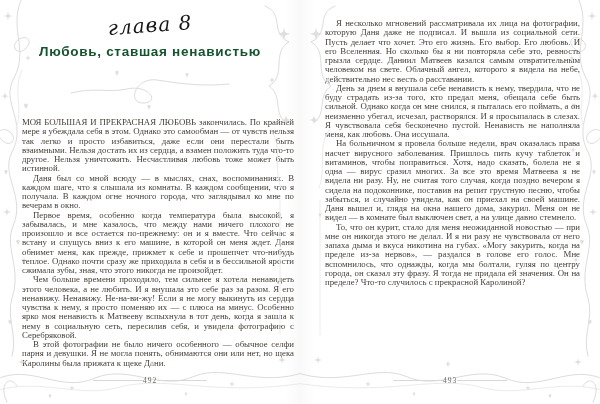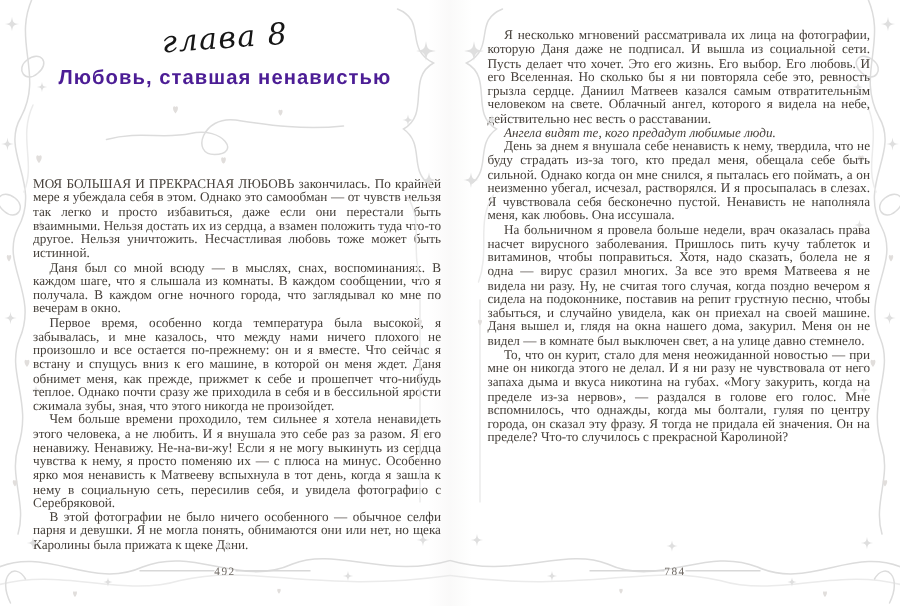--- a/index.html
+++ b/index.html
@@ -29,21 +29,21 @@
 
   .chapter-script{
     margin-top:13px;text-align:center;
     font-family:"DejaVu Serif",serif;font-style:italic;
     font-size:20px;color:#161616;transform:rotate(-4deg);
     letter-spacing:1px;
   }
   .chapter-title{
     margin:7px 0 0 0;text-align:center;
     font-family:"Liberation Sans","DejaVu Sans",sans-serif;
-    font-size:13.5px;font-weight:700;letter-spacing:0.7px;color:#4c1d95;
+    font-size:13.5px;font-weight:700;letter-spacing:0.7px;color:#14532d;
   }
   .title-flourish{display:block;margin:4px auto 0 auto;}
 
   .body-text{
     text-align:justify;color:#46403a;
     font-size:8.8px;line-height:9.25px;
   }
   .page-left .body-text{margin:9px 6px 0 22px;}
   .page-right .body-text{margin:19px 20px 0 25px;}
   .body-text p{margin:0;text-indent:11px;}
@@ -171,25 +171,24 @@
       <use class="sparkle" href="#sym-sparkle" transform="translate(72,42) scale(0.45)"></use>
       <use class="sparkle" href="#sym-sparkle" transform="translate(152,18) scale(0.55)"></use>
       <use class="sparkle" href="#sym-sparkle" transform="translate(232,38) scale(0.5)"></use>
       <use class="sparkle" href="#sym-sparkle" transform="translate(282,14) scale(0.6)"></use>
       <use class="heart" href="#sym-heart" transform="translate(50,50) scale(0.8)"></use>
       <use class="heart" href="#sym-heart" transform="translate(186,48) scale(0.7)"></use>
     </svg>
 
     <div class="body-text">
       <p>Я несколько мгновений рассматривала их лица на фотографии, которую Даня даже не подписал. И вышла из социальной сети. Пусть делает что хочет. Это его жизнь. Его выбор. Его любовь. И его Вселенная. Но сколько бы я ни повторяла себе это, ревность грызла сердце. Даниил Матвеев казался самым отвратительным человеком на свете. Облачный ангел, которого я видела на небе, действительно нес весть о расставании.</p>
-      <p class="italic-line">Ангела видят те, кого предадут любимые люди.</p>
       <p>День за днем я внушала себе ненависть к нему, твердила, что не буду страдать из-за того, кто предал меня, обещала себе быть сильной. Однако когда он мне снился, я пыталась его поймать, а он неизменно убегал, исчезал, растворялся. И я просыпалась в слезах. Я чувствовала себя бесконечно пустой. Ненависть не наполняла меня, как любовь. Она иссушала.</p>
       <p>На больничном я провела больше недели, врач оказалась права насчет вирусного заболевания. Пришлось пить кучу таблеток и витаминов, чтобы поправиться. Хотя, надо сказать, болела не я одна — вирус сразил многих. За все это время Матвеева я не видела ни разу. Ну, не считая того случая, когда поздно вечером я сидела на подоконнике, поставив на репит грустную песню, чтобы забыться, и случайно увидела, как он приехал на своей машине. Даня вышел и, глядя на окна нашего дома, закурил. Меня он не видел — в комнате был выключен свет, а на улице давно стемнело.</p>
       <p>То, что он курит, стало для меня неожиданной новостью — при мне он никогда этого не делал. И я ни разу не чувствовала от него запаха дыма и вкуса никотина на губах. «Могу закурить, когда на пределе из-за нервов», — раздался в голове его голос. Мне вспомнилось, что однажды, когда мы болтали, гуляя по центру города, он сказал эту фразу. Я тогда не придала ей значения. Он на пределе? Что-то случилось с прекрасной Каролиной?</p>
     </div>
 
     <div class="folio">
       <span class="rule"></span>
-      <span class="num">784</span>
+      <span class="num">493</span>
       <span class="rule"></span>
     </div>
   </div>
 </div>
 
 </body></html>

